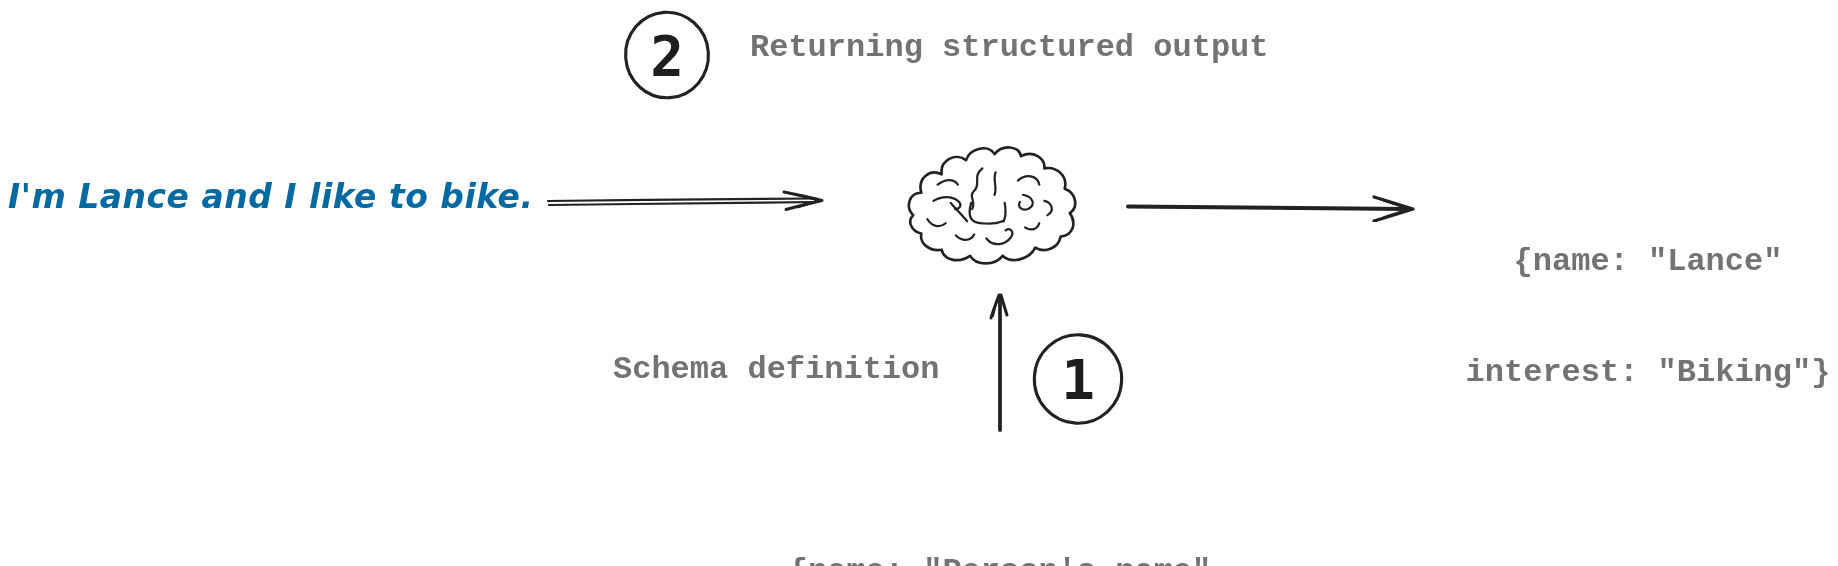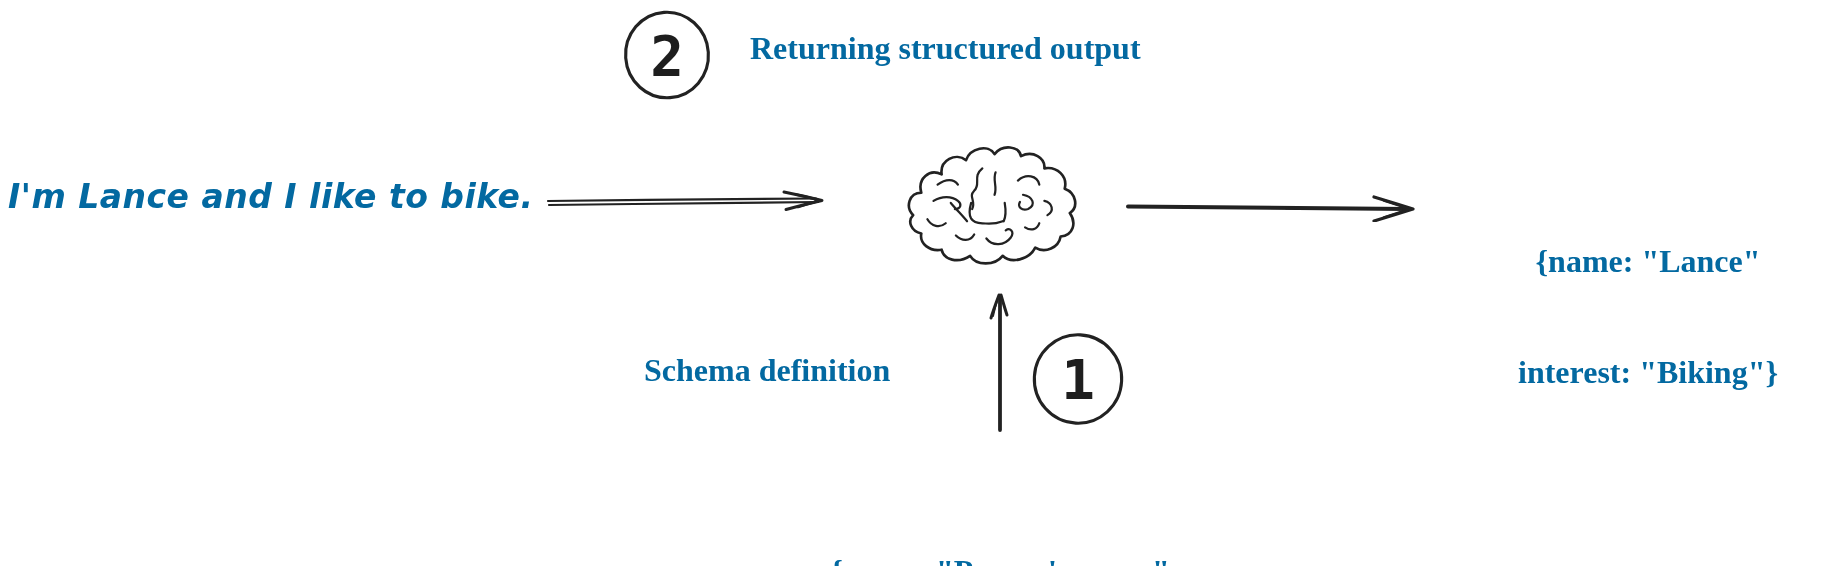--- a/index.html
+++ b/index.html
@@ -6,23 +6,23 @@
   #canvas{
     position:relative;
     width:1838px;height:566px;
     background:#ffffff;
     overflow:hidden;
     font-family:"DejaVu Sans Mono","Liberation Mono",monospace;
     color:#1e1e1e;
   }
   .abs{position:absolute;}
   .mono{
-    font-family:Liberation Serif, serif;
+    font-family:Liberation Mono, monospace;
     font-weight:700;
-    color:#0369a1;
+    color:#737373;
     white-space:pre;
   }
   .code{
     font-size:32px;
     line-height:37px;
     text-align:center;
   }
   .title{font-size:32px;line-height:44px;}
   .handwriting{
     font-family:"DejaVu Sans","Liberation Sans",sans-serif;
@@ -117,21 +117,21 @@
     <div>interest: "Biking"}</div>
   </div>
 
   <svg class="abs" style="left:986px;top:290px;" viewBox="0 0 28 144" width="28" height="144">
     <path class="ink" stroke-width="3.8" d="M 14 140 C 14 100, 14 50, 14 8"></path>
     <path class="ink" stroke-width="3" d="M 13 5 C 10 13, 7 21, 5 28"></path>
     <path class="ink" stroke-width="2" d="M 11 11 C 9 17, 8 22, 7 26"></path>
     <path class="ink" stroke-width="3" d="M 15 5 C 17 12, 19 19, 21 25"></path>
   </svg>
 
-  <div class="abs mono title" style="left:644px;top:348px;">Schema definition</div>
+  <div class="abs mono title" style="left:613px;top:348px;">Schema definition</div>
 
   <div class="abs badge" style="left:1030px;top:331px;width:96px;height:96px;">
     <svg viewBox="0 0 100 100" width="96" height="96">
       <ellipse class="ink" cx="50" cy="50" rx="45.5" ry="46" stroke-width="3.2" transform="rotate(3 50 50)"></ellipse>
     </svg>
     <span class="num">1</span>
   </div>
 
   <div class="abs mono code" style="left:680px;top:479px;width:640px;">
     <div>{name: "Person's name"</div>

